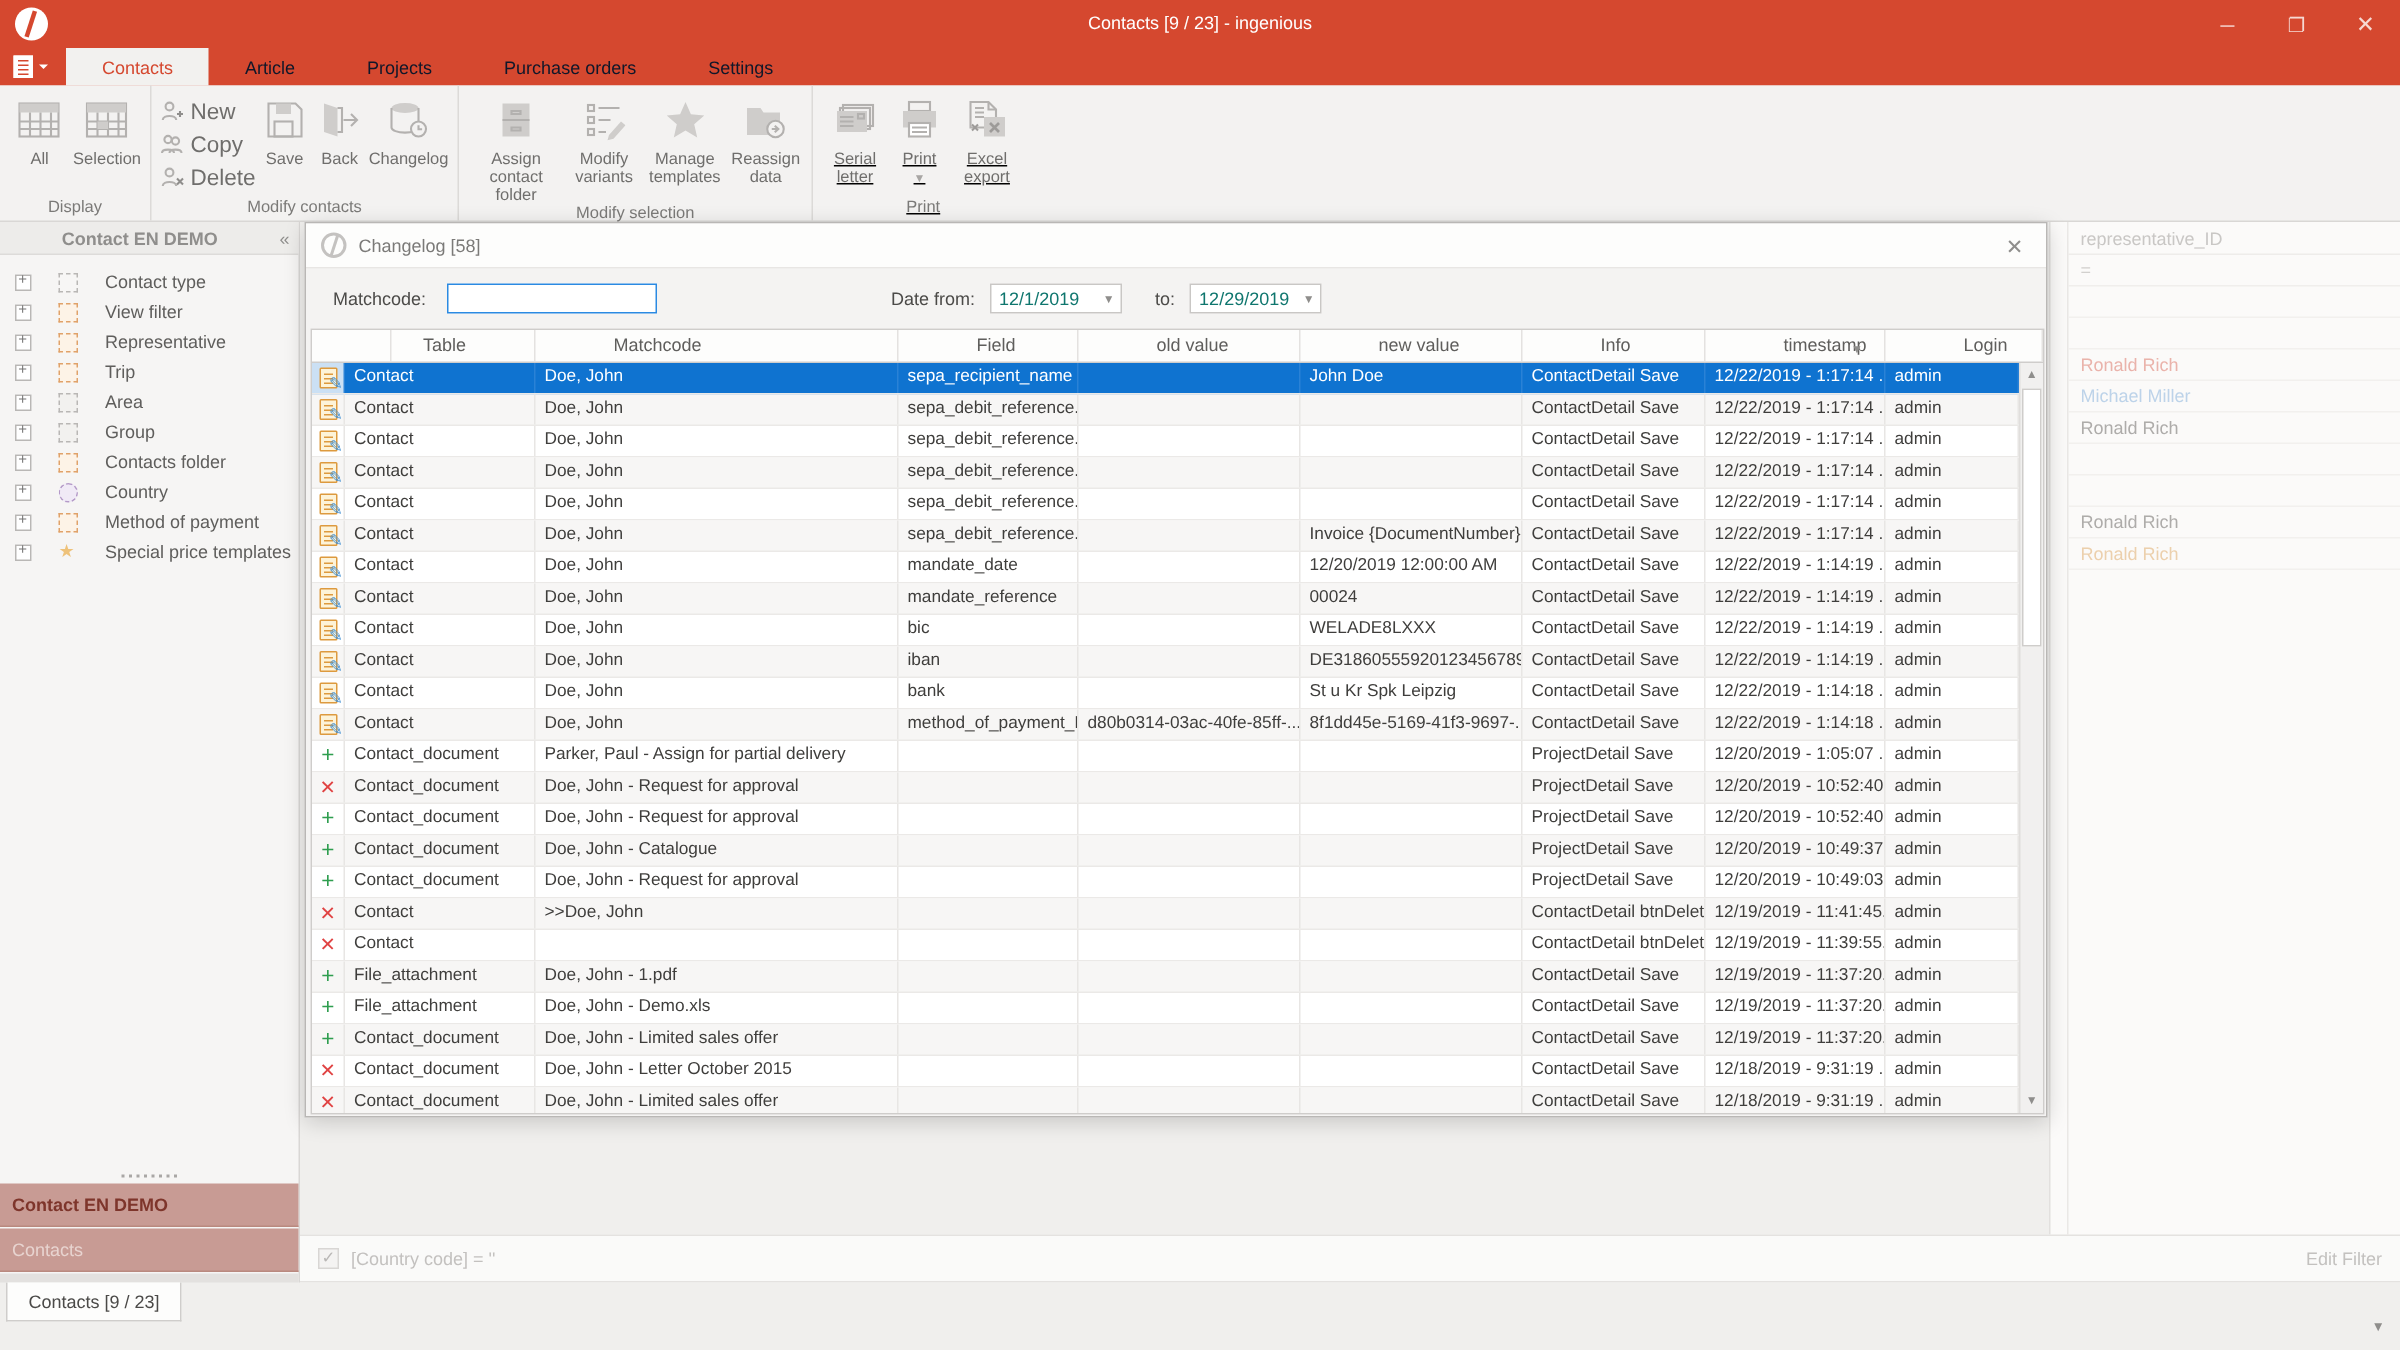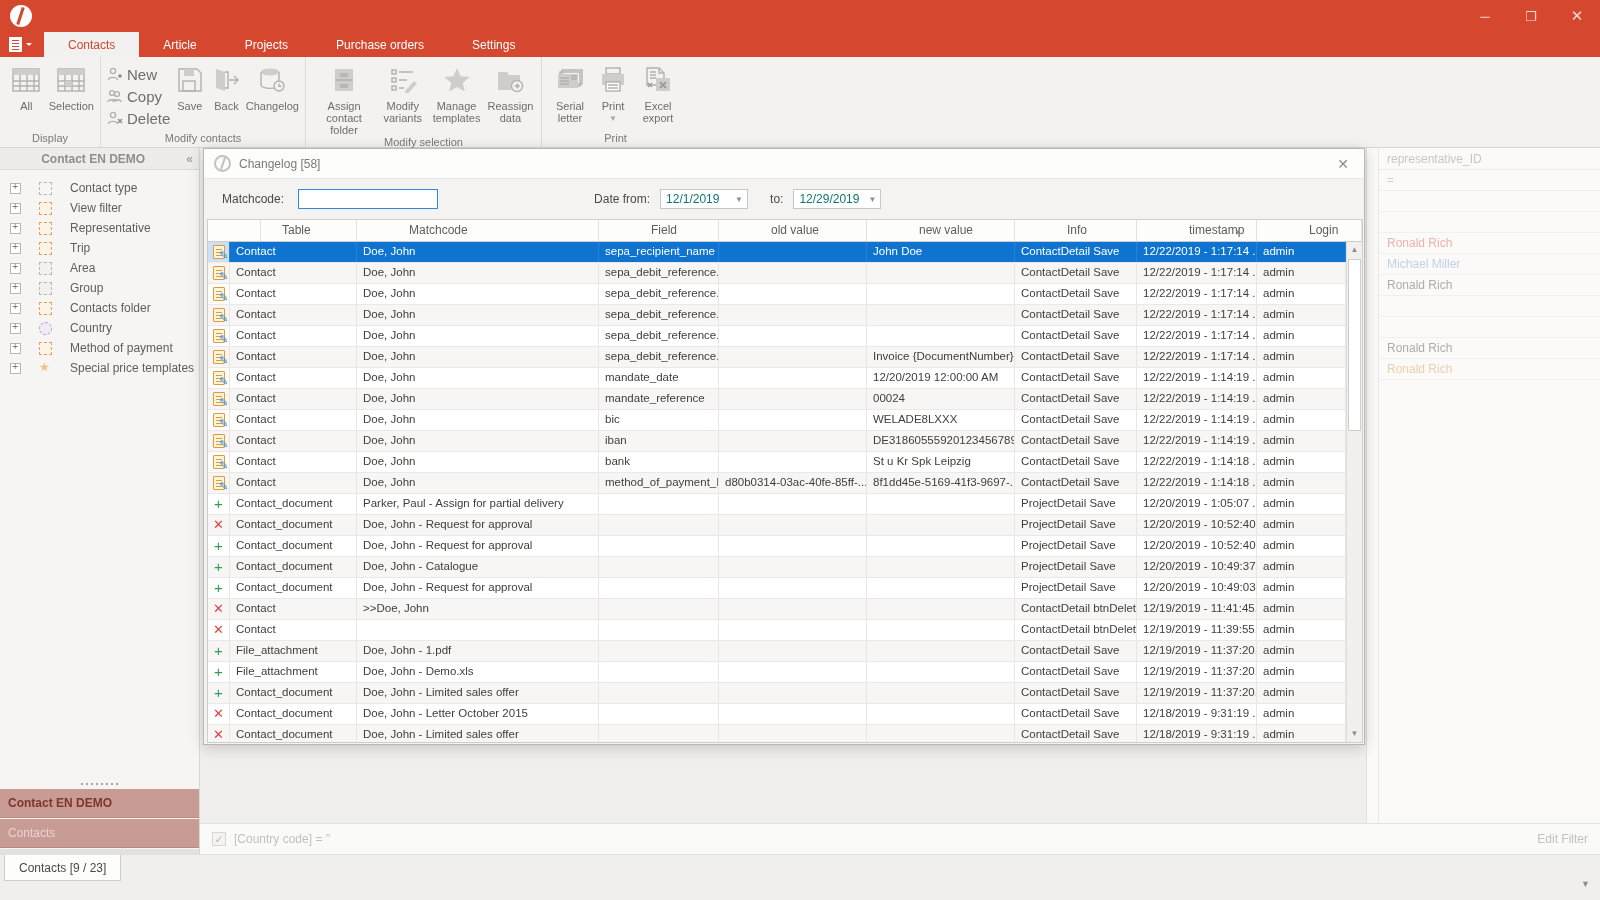--- a/index.html
+++ b/index.html
@@ -13,21 +13,21 @@
   .winbtns { position:absolute; right:0; top:0; height:32px; display:flex; }
   .winbtn { width:46px; height:32px; display:flex; align-items:center; justify-content:center; color:#f6d9d3; font-size:13px; }
 
   
   #menubar { position:absolute; left:0; top:32px; width:1600px; height:25px; background:#d5482f; display:flex; align-items:stretch; }
   #appmenu-btn { width:40px; display:flex; align-items:center; justify-content:center; gap:2px; }
   .doc-ico { width:13px; height:15px; border:1px solid #fff; background:#fff; position:relative; }
   .doc-ico::before { content:""; position:absolute; left:2px; top:2px; right:2px; height:1px; background:#d5482f; box-shadow:0 3px 0 #d5482f, 0 6px 0 #d5482f, 0 9px 0 #d5482f; }
   .caret-down-sm { width:0; height:0; border-left:3px solid transparent; border-right:3px solid transparent; border-top:3px solid #fff; margin-left:2px; }
   #menu-tabs { display:flex; height:25px; margin-left:4px; }
-  .tab { padding:0 24px; display:flex; align-items:center; color:#ffffff; font-size:12px; cursor:default; }
+  .tab { padding:0 24px; display:flex; align-items:center; color:#0f172a; font-size:12px; cursor:default; }
   .tab.active { background:#f2f1ef; color:#d5482f; }
   #menubar-right { margin-left:auto; display:flex; align-items:center; gap:9px; padding-right:14px; color:#fff; font-size:12px; }
   .chevron-up { width:9px; height:9px; position:relative; }
   .chevron-up::before { content:"⌃"; position:absolute; top:-2px; font-size:12px; color:#fff; }
   #search-input { width:112px; height:19px; border:1px solid #e9b2a7; background:#fff; font-size:11px; padding:0 3px; outline:none; }
   .binoculars { display:inline-block; position:relative; width:20px; height:16px; }
   .binoculars::before, .binoculars::after { content:""; position:absolute; bottom:0; width:7px; height:10px; border:1.6px solid #fff; border-radius:2px; }
   .binoculars::before { left:1px; } .binoculars::after { right:1px; }
   .binoculars i { position:absolute; top:0; left:6px; width:8px; height:7px; border:1.6px solid #fff; border-bottom:none; }
   .help-q { font-size:15px; color:#fff; }
@@ -128,20 +128,21 @@
   #dscroll .up { top:0; } #dscroll .down { bottom:0; }
   #dscroll .thumb { position:absolute; left:1px; top:17px; width:13px; height:172px; background:#fff; border:1px solid #cfcdcb; }
 
   .icon-cell-hdr { border-right:1px solid #e4e2e0; }
 </style>
 </head>
 <body>
 
 <div id="titlebar">
   <div id="app-logo"></div>
+  <div id="win-title">Contacts [9 / 23] - ingenious</div>
   <div class="winbtns">
     <div class="winbtn">─</div>
     <div class="winbtn">❐</div>
     <div class="winbtn" style="font-size:15px;">✕</div>
   </div>
 </div>
 
 <div id="menubar">
   <div id="appmenu-btn">
     <span class="doc-ico"></span>
@@ -285,21 +286,21 @@
               <circle cx="22" cy="20" r="5.5" fill="#f3f2f1"></circle>
               <path d="M19.5 20 h4 M21.5 17.8 l2.4 2.2 -2.4 2.2"></path>
             </svg>
         </span>
         <span>Reassign data</span>
       </div>
     </div>
     <div class="rlabel">Modify selection</div>
   </div>
 
-  <div class="rgroup" style="width:148px;">
+  <div class="rgroup" style="width:148px;text-decoration:underline;">
     <div class="rbody">
       <div class="bigbtn" style="width:44px;">
         <span class="ric">
           <svg class="g" width="30" height="28">
               <rect x="7" y="4" width="20" height="14"></rect>
               <rect x="5" y="6" width="20" height="14"></rect>
               <rect class="fill" x="3" y="8" width="20" height="14" stroke="#b3b1af"></rect>
               <rect x="17" y="10" width="4" height="3"></rect>
               <path d="M5 12 h9 M5 15 h9 M5 18 h9"></path>
             </svg>

